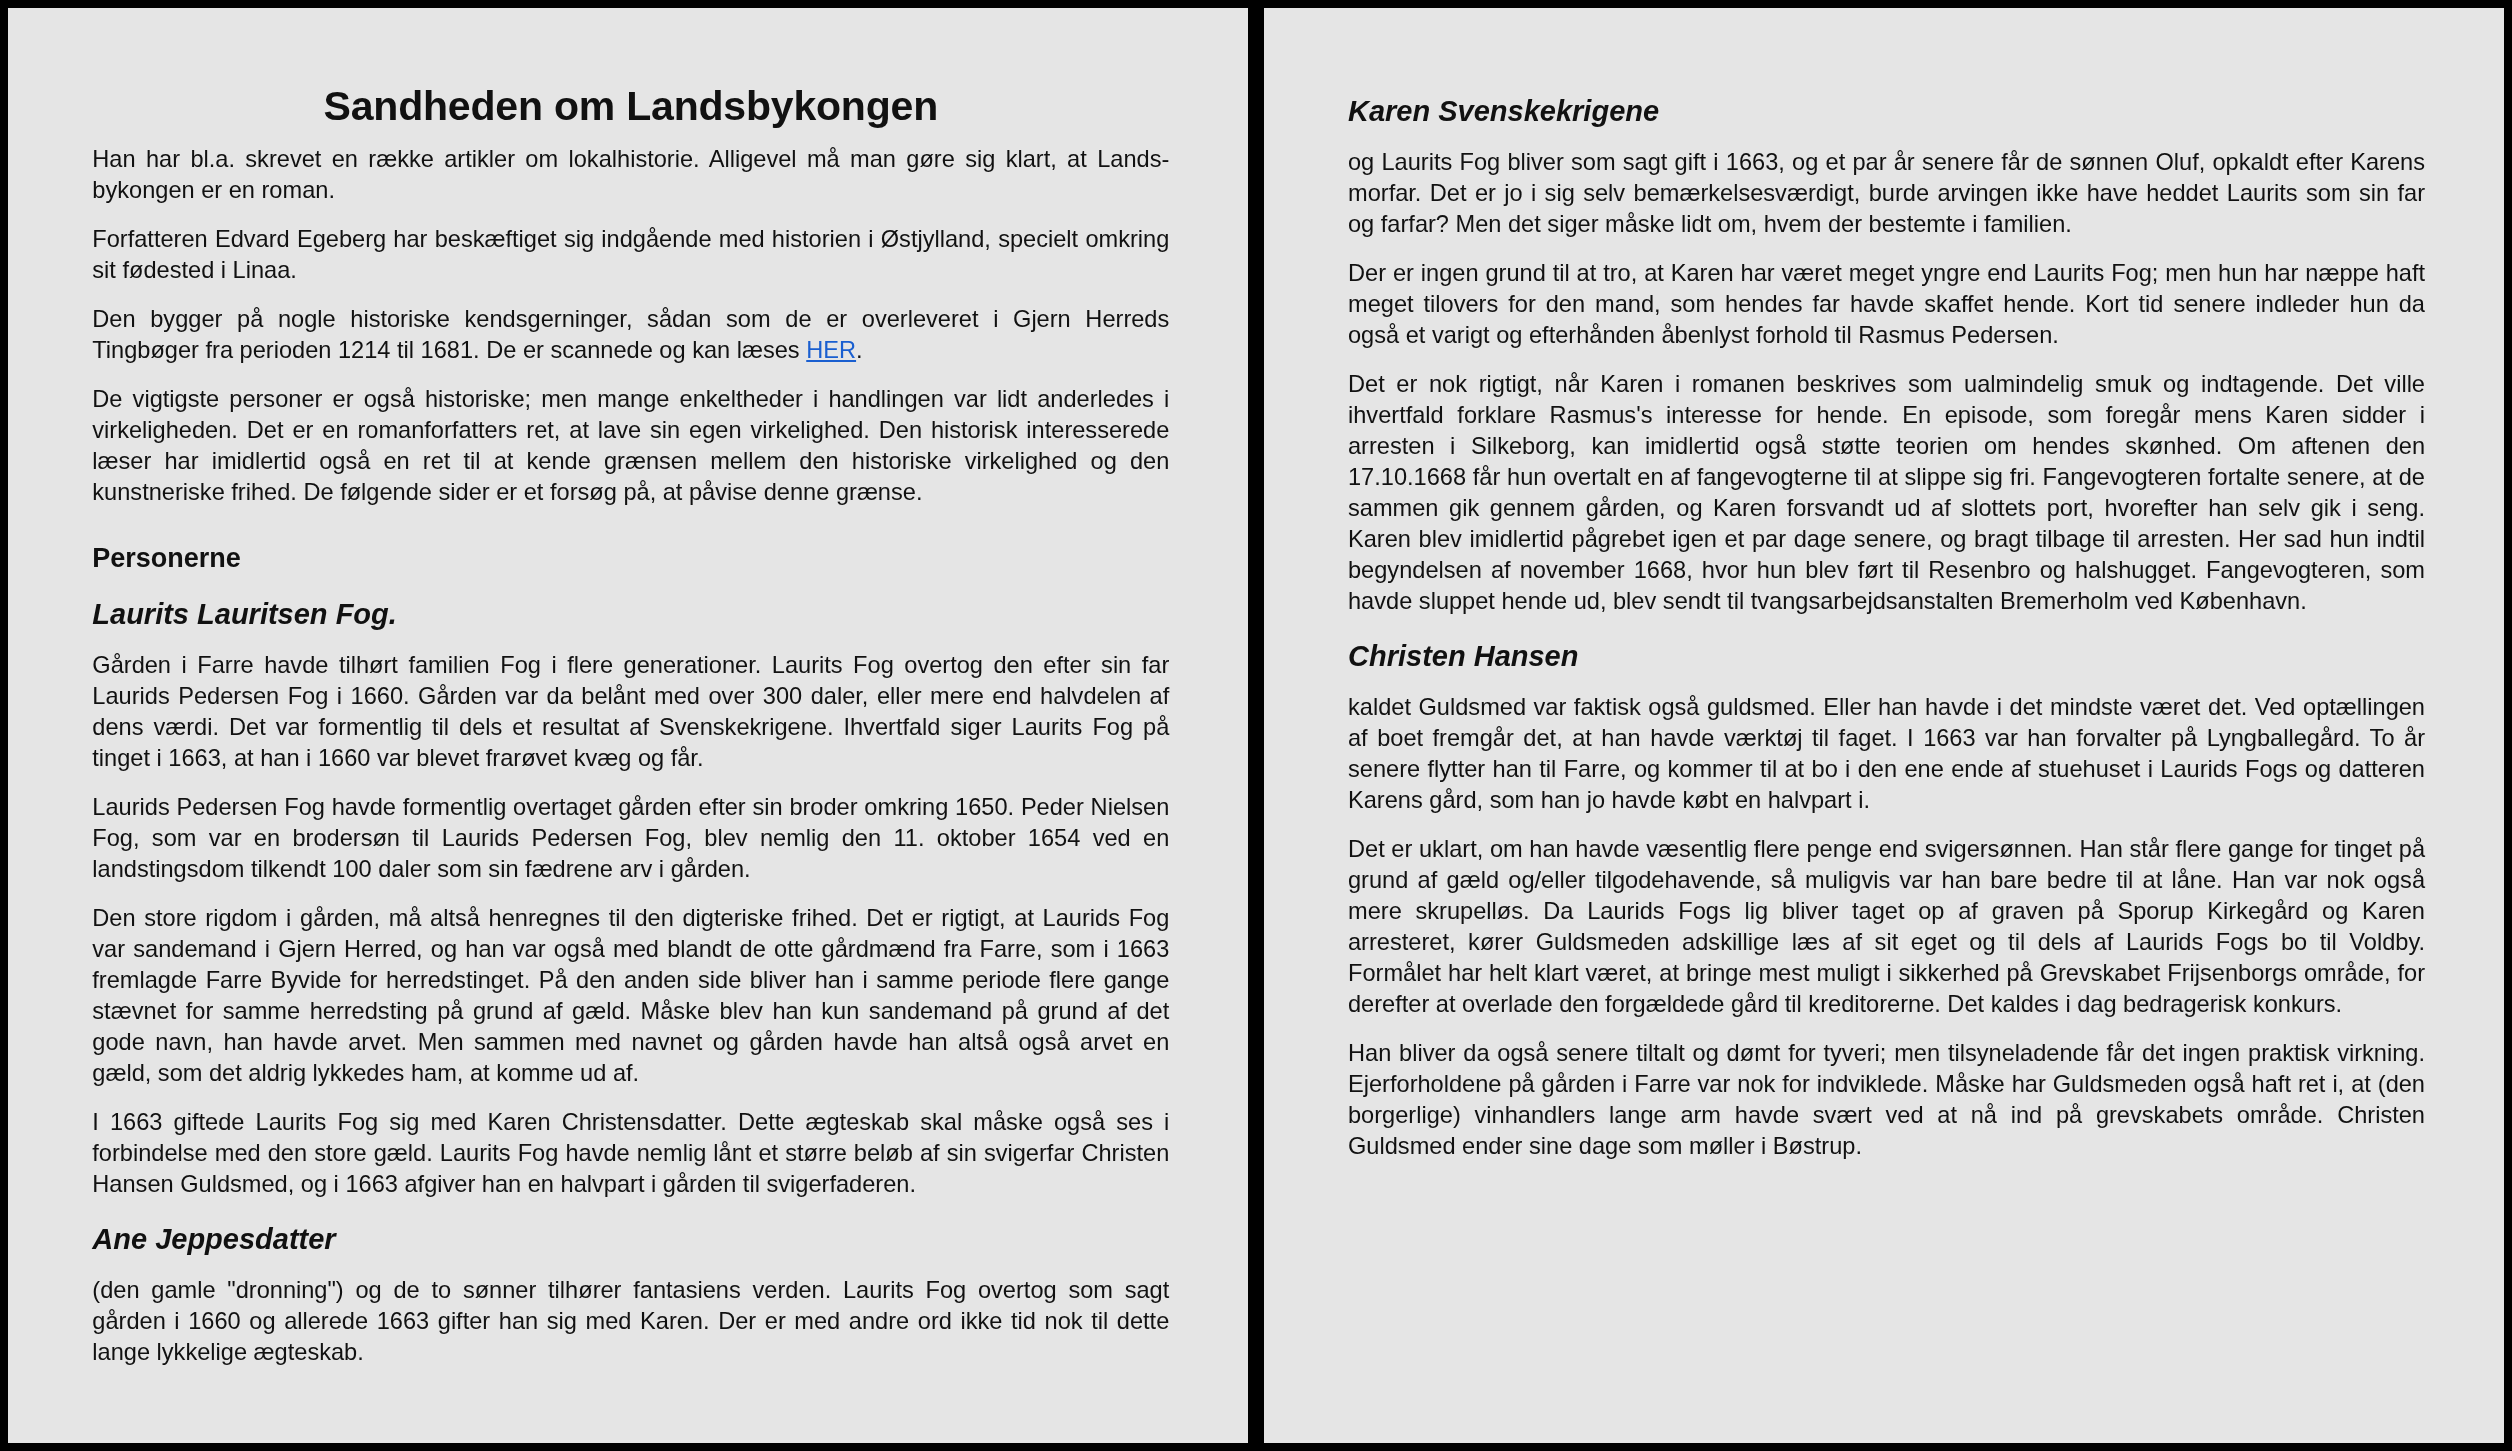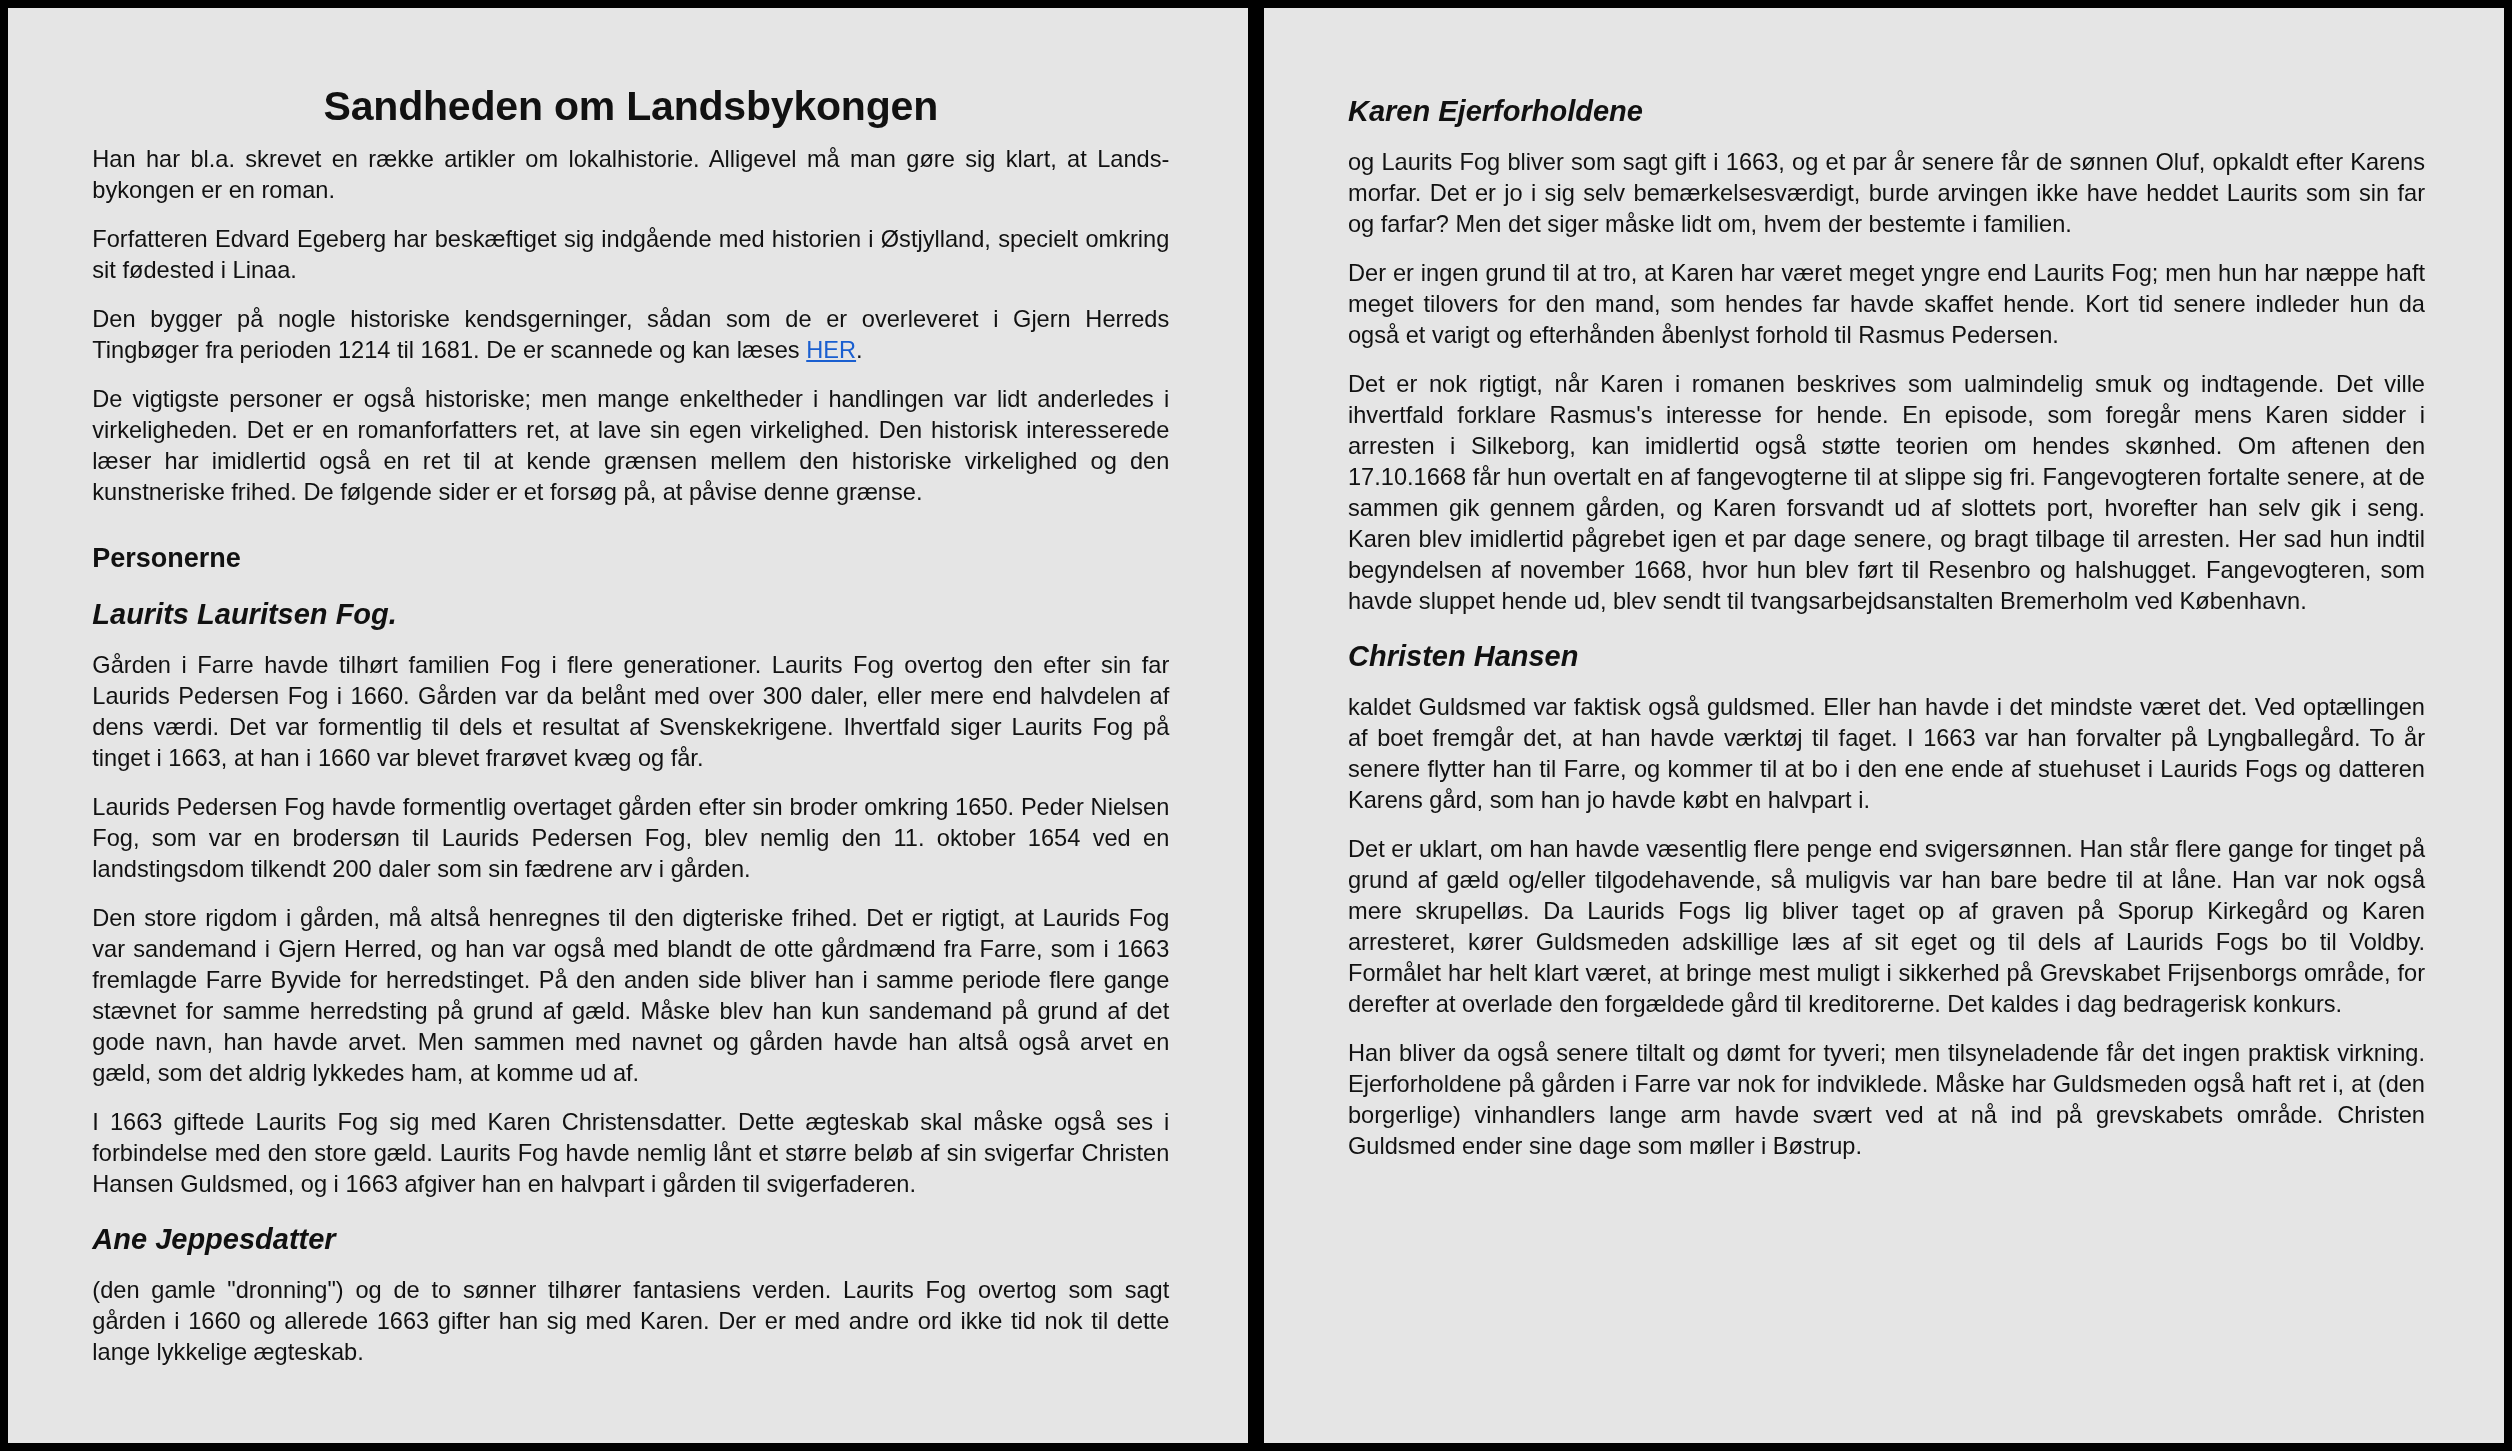--- a/index.html
+++ b/index.html
@@ -80,31 +80,31 @@
   <p>Forfatteren Edvard Egeberg har beskæftiget sig indgående med historien i Østjylland, specielt omkring sit fødested i Linaa.</p>
 
   <p><span>Den bygger på nogle historiske kendsgerninger, sådan som de er overleveret i Gjern Herreds Tingbøger fra perioden 1214 til 1681. De er scannede og kan læses </span><a class="link">HER</a><span>.</span></p>
 
   <p>De vigtigste personer er også historiske; men mange enkeltheder i handlingen var lidt anderledes i virkeligheden. Det er en romanforfatters ret, at lave sin egen virkelighed. Den historisk interes­serede læser har imidlertid også en ret til at kende grænsen mellem den historiske virkelighed og den kunstneriske frihed. De følgende sider er et forsøg på, at påvise denne grænse.</p>
 
   <h2 class="section-heading">Personerne</h2>
 
   <h3 class="person-heading first">Laurits Lauritsen Fog.</h3>
   <p>Gården i Farre havde tilhørt familien Fog i flere generationer. Laurits Fog overtog den efter sin far Laurids Pedersen Fog i 1660. Gården var da belånt med over 300 daler, eller mere end halvdelen af dens værdi. Det var formentlig til dels et resultat af Svenskekrigene. Ihvertfald siger Laurits Fog på tinget i 1663, at han i 1660 var blevet frarøvet kvæg og får.</p>
-  <p>Laurids Pedersen Fog havde formentlig overtaget gården efter sin broder omkring 1650. Peder Nielsen Fog, som var en brodersøn til Laurids Pedersen Fog, blev nemlig den 11. oktober 1654 ved en landstingsdom tilkendt 200 daler som sin fædrene arv i gården.</p>
+  <p>Laurids Pedersen Fog havde formentlig overtaget gården efter sin broder omkring 1650. Peder Nielsen Fog, som var en brodersøn til Laurids Pedersen Fog, blev nemlig den 11. oktober 1654 ved en landstingsdom tilkendt 100 daler som sin fædrene arv i gården.</p>
   <p>Den store rigdom i gården, må altså henregnes til den digteriske frihed. Det er rigtigt, at Laurids Fog var sandemand i Gjern Herred, og han var også med blandt de otte gårdmænd fra Farre, som i 1663 fremlagde Farre Byvide for herredstinget. På den anden side bliver han i samme pe­riode flere gange stævnet for samme herredsting på grund af gæld. Måske blev han kun sande­mand på grund af det gode navn, han havde arvet. Men sammen med navnet og gården havde han altså også arvet en gæld, som det aldrig lykkedes ham, at komme ud af.</p>
   <p>I 1663 giftede Laurits Fog sig med Karen Christensdatter. Dette ægteskab skal måske også ses i forbindelse med den store gæld. Laurits Fog havde nemlig lånt et større beløb af sin svigerfar Christen Hansen Guldsmed, og i 1663 afgiver han en halvpart i gården til svigerfaderen.</p>
 
   <h3 class="person-heading">Ane Jeppesdatter</h3>
   <p>(den gamle "dronning") og de to sønner tilhører fantasiens verden. Laurits Fog overtog som sagt gården i 1660 og allerede 1663 gifter han sig med Karen. Der er med andre ord ikke tid nok til dette lange lykkelige ægteskab.</p>
 </div>
 
 <div class="page page-right">
 
-  <h3 class="person-heading">Karen Ejerforholdene</h3>
+  <h3 class="person-heading">Karen Svenskekrigene</h3>
   <p>og Laurits Fog bliver som sagt gift i 1663, og et par år senere får de sønnen Oluf, opkaldt efter Karens morfar. Det er jo i sig selv bemærkelsesværdigt, burde arvingen ikke have heddet Laurits som sin far og farfar? Men det siger måske lidt om, hvem der bestemte i familien.</p>
   <p>Der er ingen grund til at tro, at Karen har været meget yngre end Laurits Fog; men hun har næppe haft meget tilovers for den mand, som hendes far havde skaffet hende. Kort tid senere indleder hun da også et varigt og efterhånden åbenlyst forhold til Rasmus Pedersen.</p>
   <p>Det er nok rigtigt, når Karen i romanen beskrives som ualmindelig smuk og indtagende. Det ville ihvertfald forklare Rasmus's interesse for hende. En episode, som foregår mens Karen sidder i arresten i Silkeborg, kan imidlertid også støtte teorien om hendes skønhed. Om aftenen den 17.10.1668 får hun overtalt en af fangevogterne til at slippe sig fri. Fangevogteren fortalte senere, at de sammen gik gennem gården, og Karen forsvandt ud af slottets port, hvorefter han selv gik i seng. Karen blev imidlertid pågrebet igen et par dage senere, og bragt tilbage til arresten. Her sad hun indtil begyndelsen af november 1668, hvor hun blev ført til Resenbro og halshugget. Fangevogteren, som havde sluppet hende ud, blev sendt til tvangsarbejdsanstalten Bremerholm ved København.</p>
 
   <h3 class="person-heading">Christen Hansen</h3>
   <p>kaldet Guldsmed var faktisk også guldsmed. Eller han havde i det mindste været det. Ved optæl­lingen af boet fremgår det, at han havde værktøj til faget. I 1663 var han forvalter på Lyngballe­gård. To år senere flytter han til Farre, og kommer til at bo i den ene ende af stuehuset i Laurids Fogs og datteren Karens gård, som han jo havde købt en halvpart i.</p>
   <p>Det er uklart, om han havde væsentlig flere penge end svigersønnen. Han står flere gange for tinget på grund af gæld og/eller tilgodehavende, så muligvis var han bare bedre til at låne. Han var nok også mere skrupelløs. Da Laurids Fogs lig bliver taget op af graven på Sporup Kirkegård og Karen arresteret, kører Guldsmeden adskillige læs af sit eget og til dels af Laurids Fogs bo til Voldby. Formålet har helt klart været, at bringe mest muligt i sikkerhed på Grevskabet Frijsen­borgs område, for derefter at overlade den forgældede gård til kreditorerne. Det kaldes i dag bedragerisk konkurs.</p>
   <p>Han bliver da også senere tiltalt og dømt for tyveri; men tilsyneladende får det ingen praktisk virk­ning. Ejerforholdene på gården i Farre var nok for indviklede. Måske har Guldsmeden også haft ret i, at (den borgerlige) vinhandlers lange arm havde svært ved at nå ind på grevskabets område. Christen Guldsmed ender sine dage som møller i Bøstrup.</p>
 </div>
 

